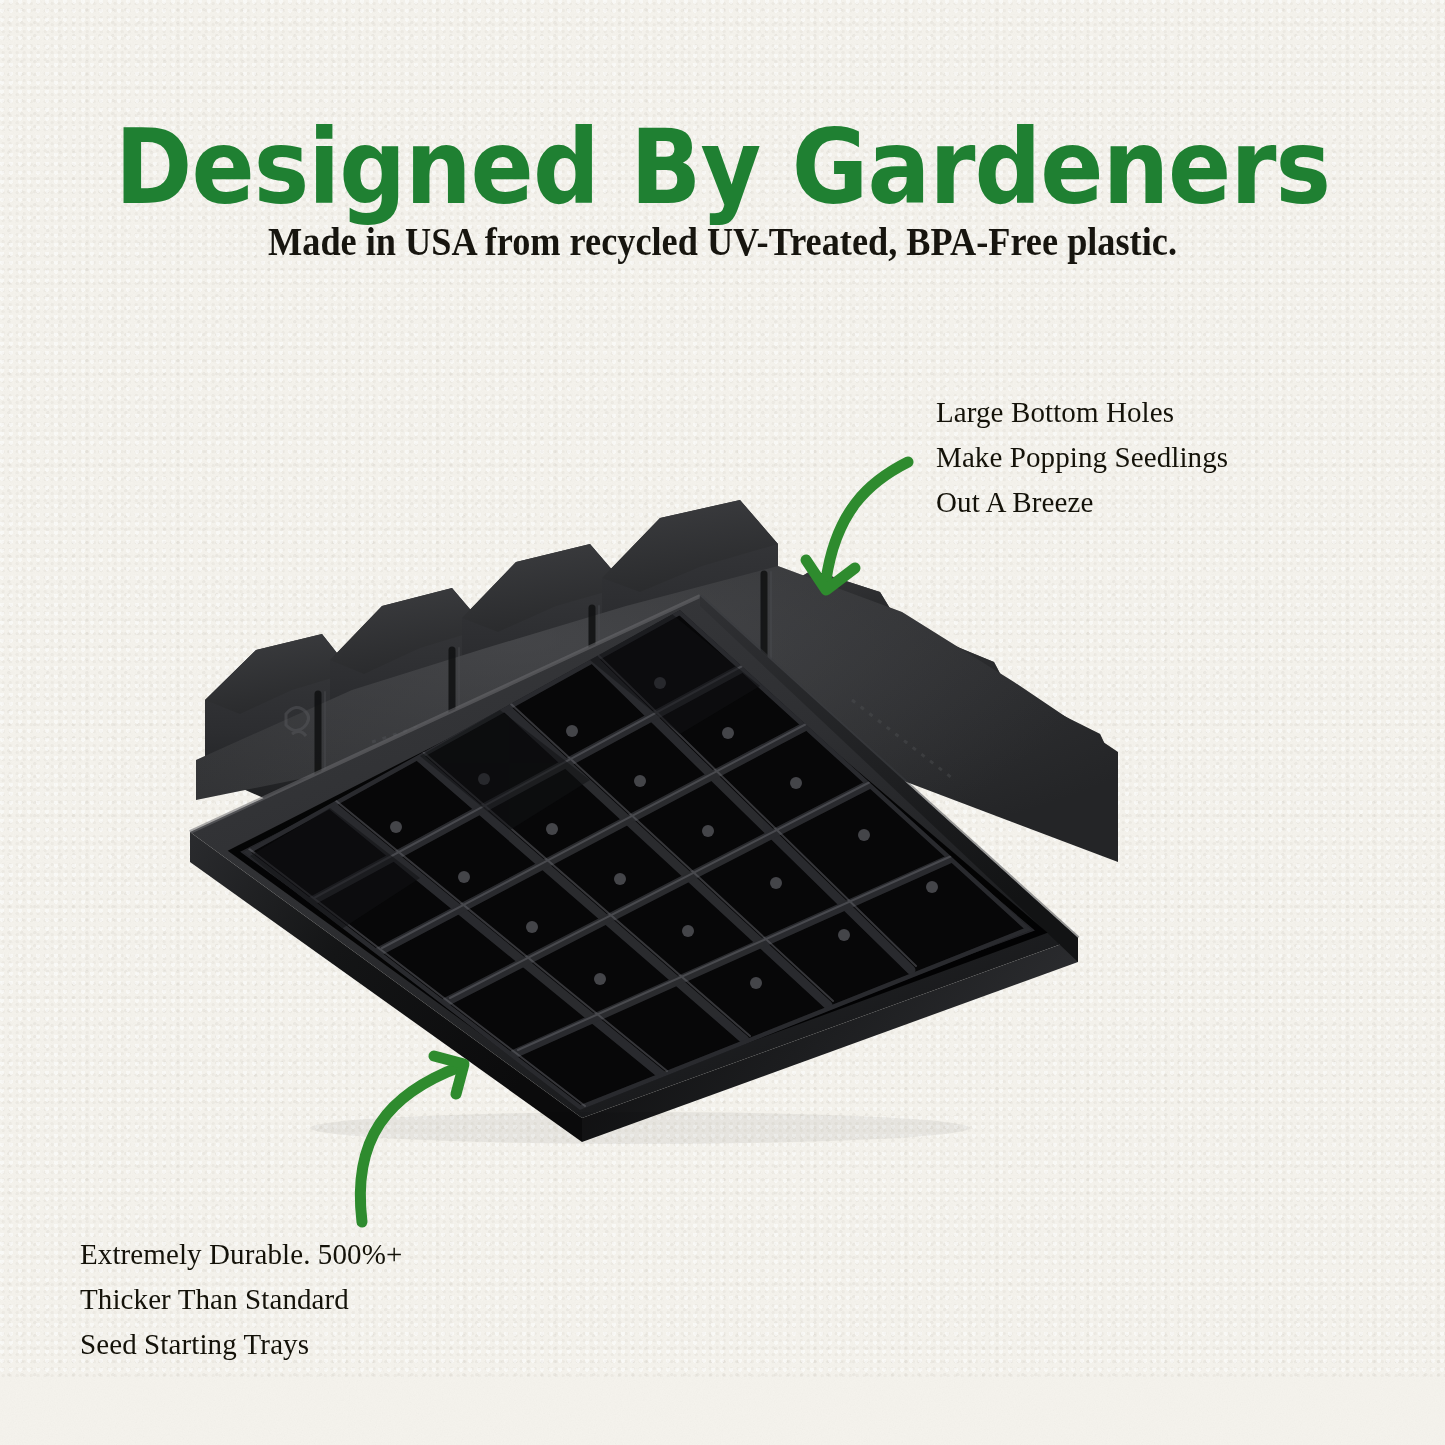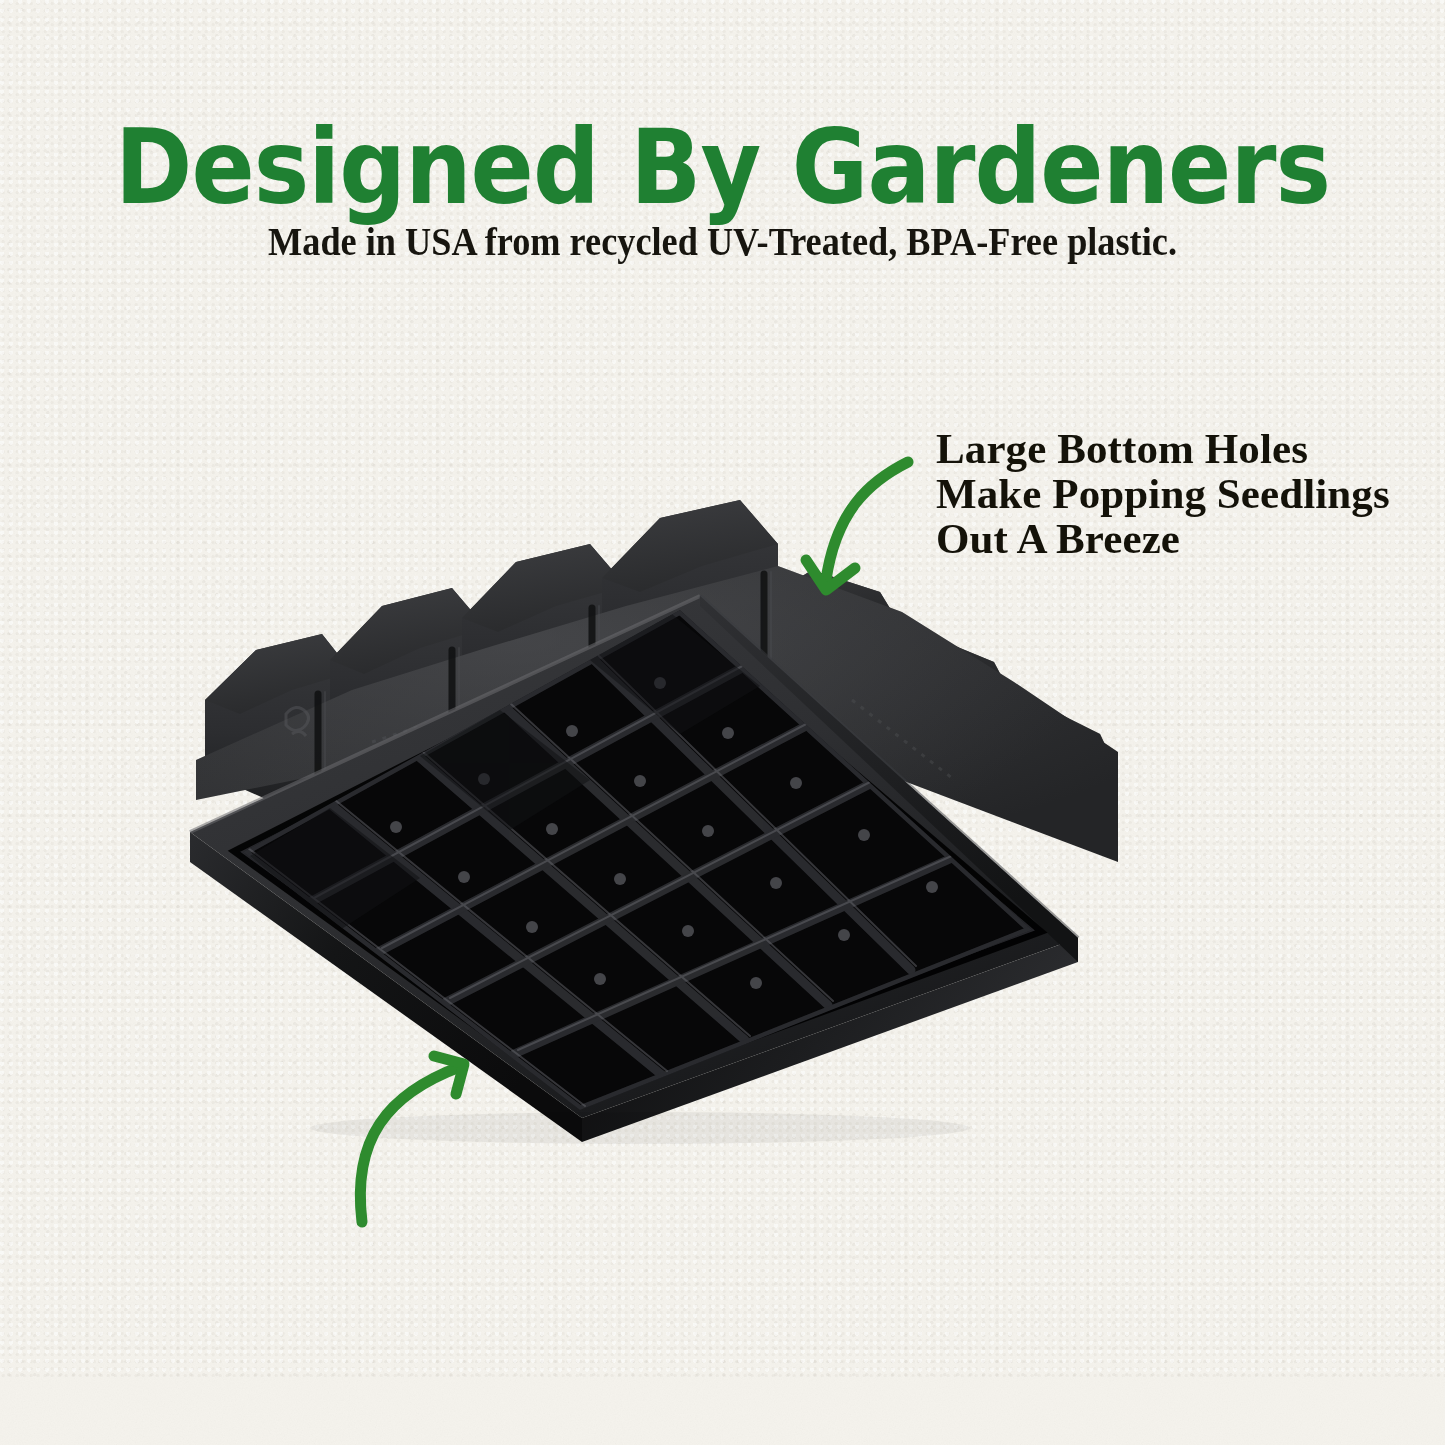--- a/index.html
+++ b/index.html
@@ -50,27 +50,26 @@
     color:#17150f;
     transform:scaleX(.93);
     transform-origin:50% 50%;
     white-space:nowrap;
   }
 
   
   .callout{
     position:absolute;
     font-family:"Liberation Serif",serif;
-    font-weight:bold;
-    font-size:43px;
+    font-weight:normal;
+    font-size:29px;
     line-height:45px;
     color:#141209;
     letter-spacing:.1px;
     white-space:pre-line;
-    margin-top:36px;
   }
   #callout-top{ left:936px; top:390px; }
   #callout-bottom{ left:80px; top:1232px; }
 
   
   #art{position:absolute;left:0;top:0;width:1445px;height:1445px;}
 </style>
 </head>
 <body>
 
@@ -292,14 +291,17 @@
     <g fill="none" stroke="#2e8b2e" stroke-width="11" stroke-linecap="round" stroke-linejoin="round">
       <path d="M362,1222 C352,1140 386,1094 462,1066"></path>
       <path d="M434,1056 L464,1064 L456,1094"></path>
     </g>
   </svg>
 
   <div id="callout-top" class="callout">Large Bottom Holes
 Make Popping Seedlings
 Out A Breeze</div>
 
+  <div id="callout-bottom" class="callout">Extremely Durable. 500%+
+Thicker Than Standard
+Seed Starting Trays</div>
 
 </div>
 
 </body></html>

